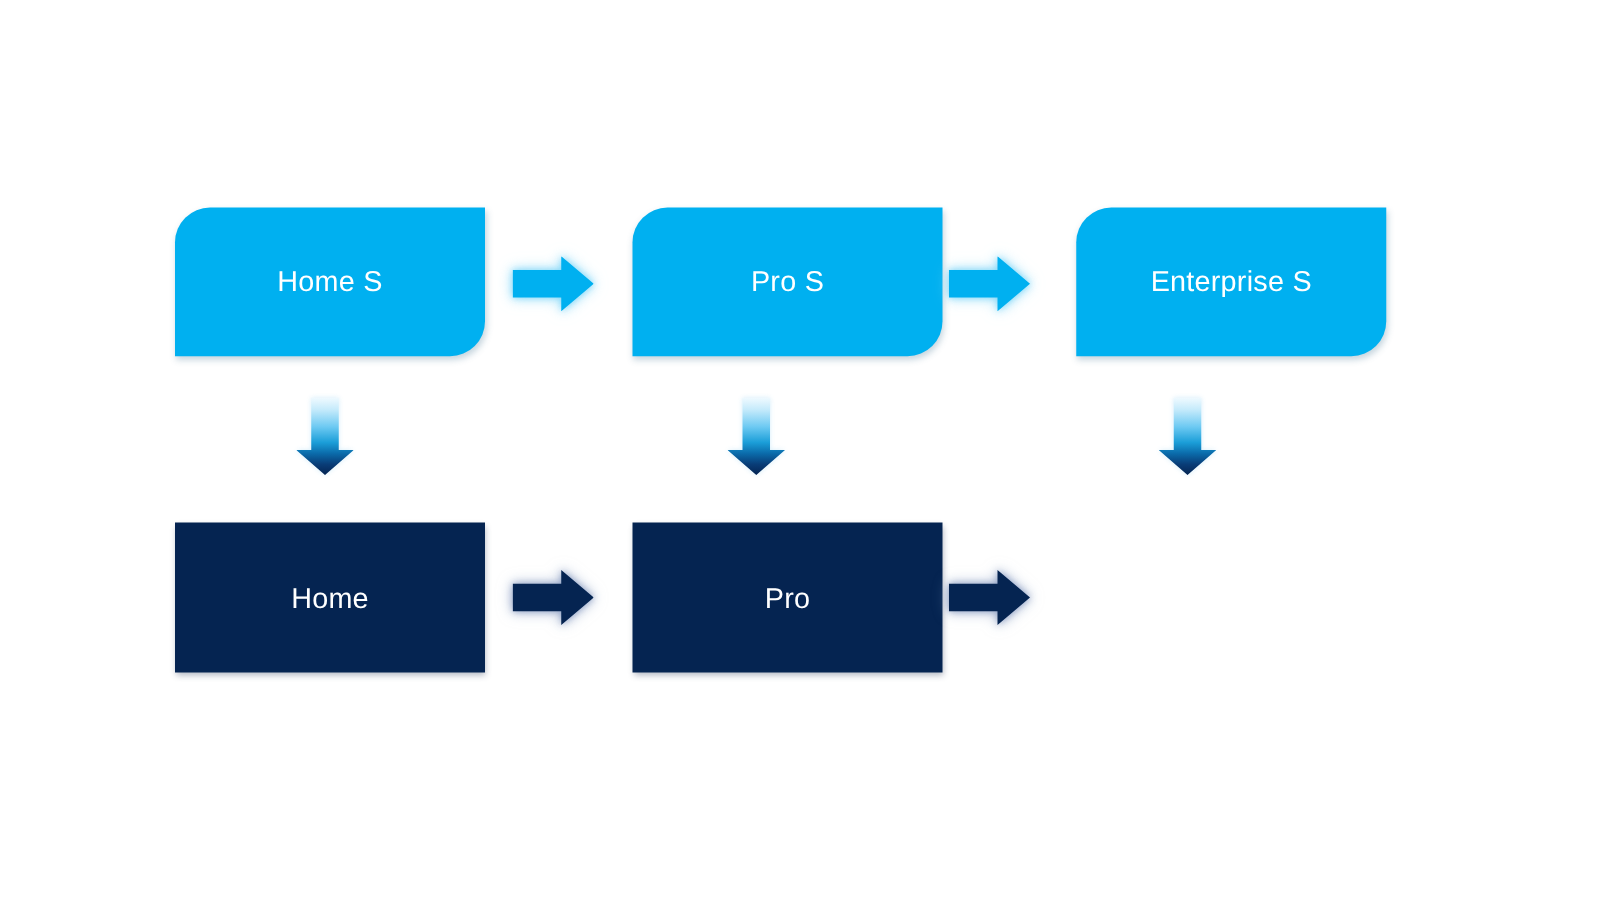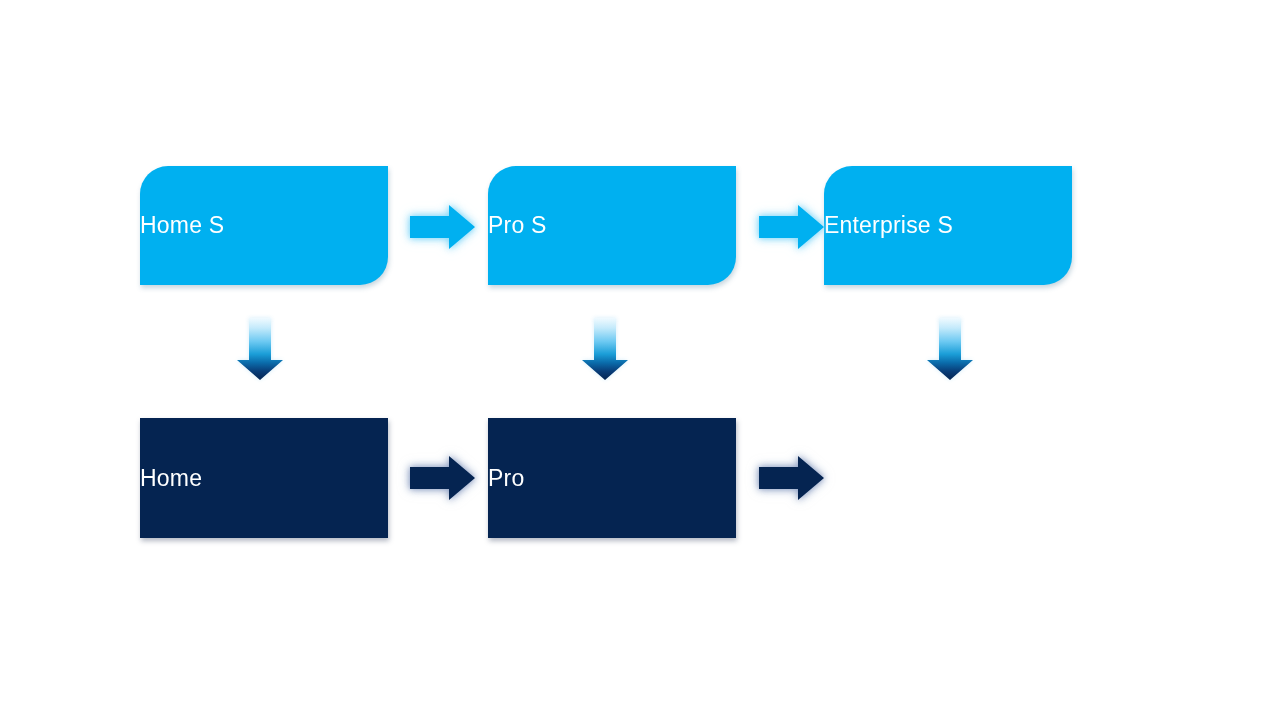--- a/index.html
+++ b/index.html
@@ -14,40 +14,41 @@
     height: 720px;
     background: #ffffff;
     overflow: hidden;
   }
   
   .node {
     position: absolute;
     width: 248px;
     display: flex;
     align-items: center;
+    justify-content: center;
     color: #ffffff;
     font-size: 23px;
     letter-spacing: 0.2px;
   }
   .node-top {
     top: 166px;
     height: 119px;
     background: #00b0f0;
     border-radius: 28px 0 28px 0;
     box-shadow: 1px 3px 5px rgba(70, 120, 150, 0.30);
   }
   .node-bottom {
     top: 418px;
     height: 120px;
     background: #052451;
     box-shadow: 1px 3px 5px rgba(40, 55, 85, 0.35);
   }
   .pos-col-0 { left: 140px; }
-  .pos-col-1 { left: 488px; }
-  .pos-col-2 { left: 824px; }
+  .pos-col-1 { left: 506px; }
+  .pos-col-2 { left: 861px; }
 
   
   .right-arrow-wrap {
     position: absolute;
     width: 65px;
     height: 44px;
   }
   .glow-cyan  { filter: drop-shadow(0 0 3px rgba(125, 214, 248, 0.95)) drop-shadow(0 0 5px rgba(125, 214, 248, 0.60)); }
   .glow-navy  { filter: drop-shadow(0 0 3px rgba(130, 150, 190, 0.85)) drop-shadow(0 0 5px rgba(130, 150, 190, 0.55)); }
   .right-arrow {

